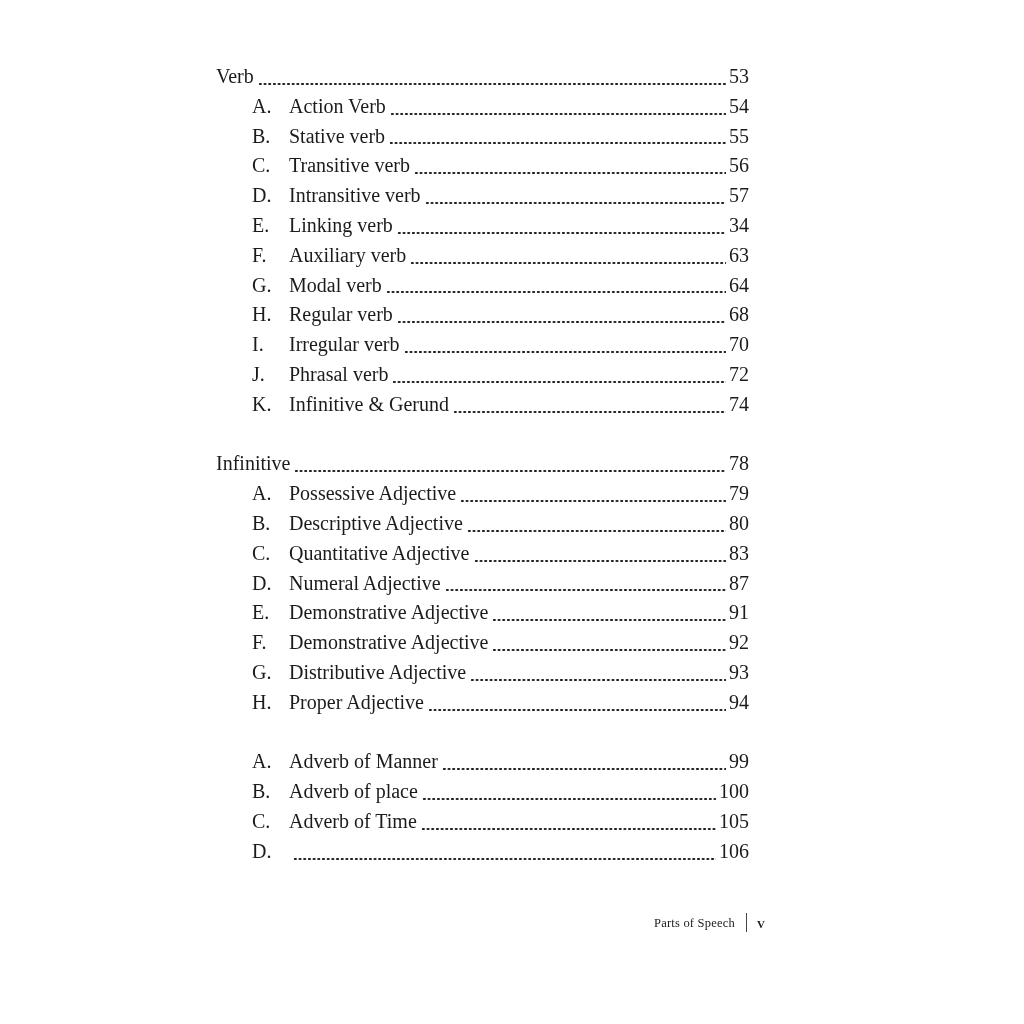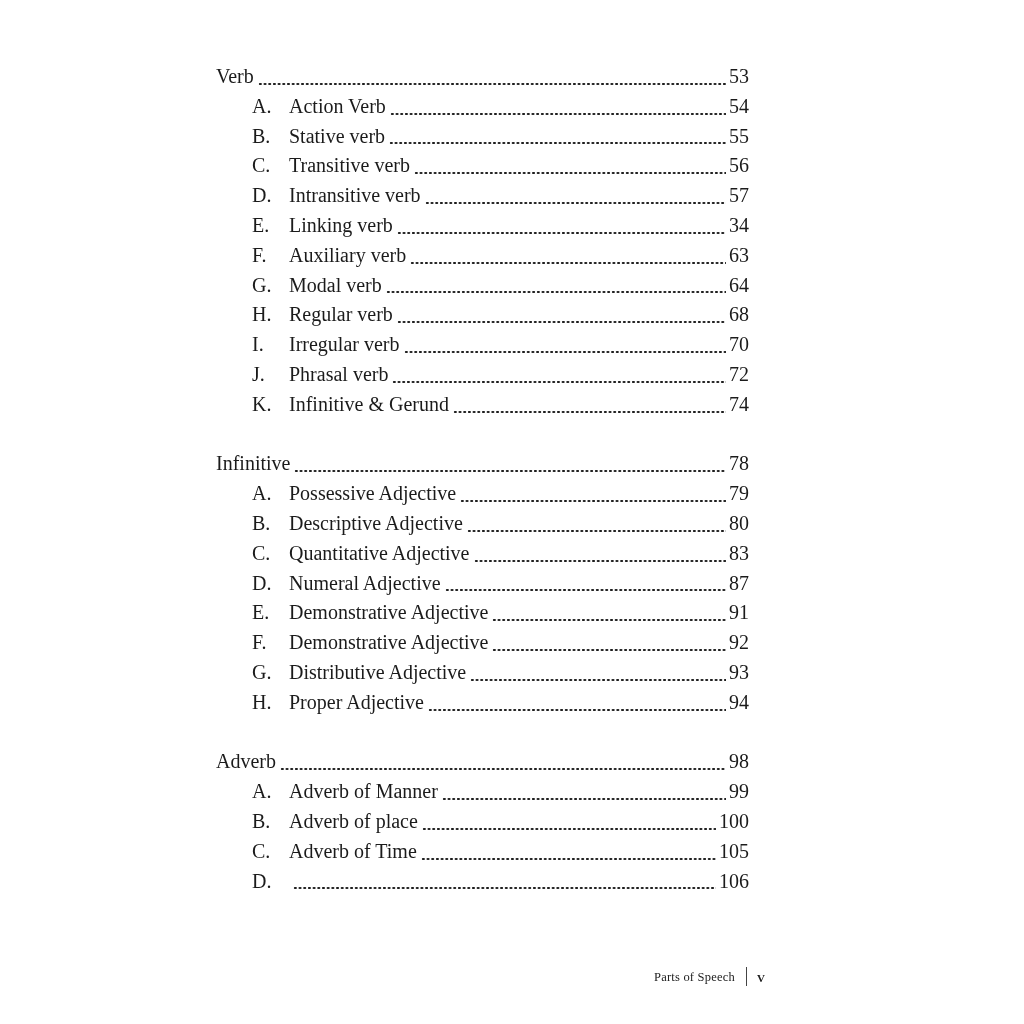--- a/index.html
+++ b/index.html
@@ -33,21 +33,21 @@
     min-width: 8px;
     margin: 0 3px 0 4px;
     background-image: radial-gradient(circle, #1b1b1b 1px, rgba(0,0,0,0) 1.45px);
     background-size: 4.7px 6px;
     background-repeat: repeat-x;
     background-position: left bottom 5px;
   }
   .pagenum { flex: none; }
   .footer {
     position: absolute;
-    top: 962px;
+    top: 908px;
     right: 259px; 
     height: 30px;
     display: flex;
     align-items: center;
     text-align: right;
   }
   .footer-title { font-size: 12.5px; letter-spacing: 0.2px; color: #222222; }
   .footer-sep { width: 1.2px; height: 19px; background: #444444; margin: 0 10px 2px 11px; }
   .footer-page { font-size: 16px; font-weight: bold; font-variant: small-caps; color: #1b1b1b; }
 </style>
@@ -178,25 +178,20 @@
           <span class="pagenum">93</span>
         </div>
         <div class="toc-row toc-item-row">
           <span class="letter">H.</span>
           <span class="label">Proper Adjective</span>
           <span class="leader"></span>
           <span class="pagenum">94</span>
         </div>
       </section>
       <section class="toc-section">
-        <div class="toc-row toc-heading-row">
-          <span class="label">Adverb</span>
-          <span class="leader"></span>
-          <span class="pagenum">98</span>
-        </div>
         <div class="toc-row toc-item-row">
           <span class="letter">A.</span>
           <span class="label">Adverb of Manner</span>
           <span class="leader"></span>
           <span class="pagenum">99</span>
         </div>
         <div class="toc-row toc-item-row">
           <span class="letter">B.</span>
           <span class="label">Adverb of place</span>
           <span class="leader"></span>

